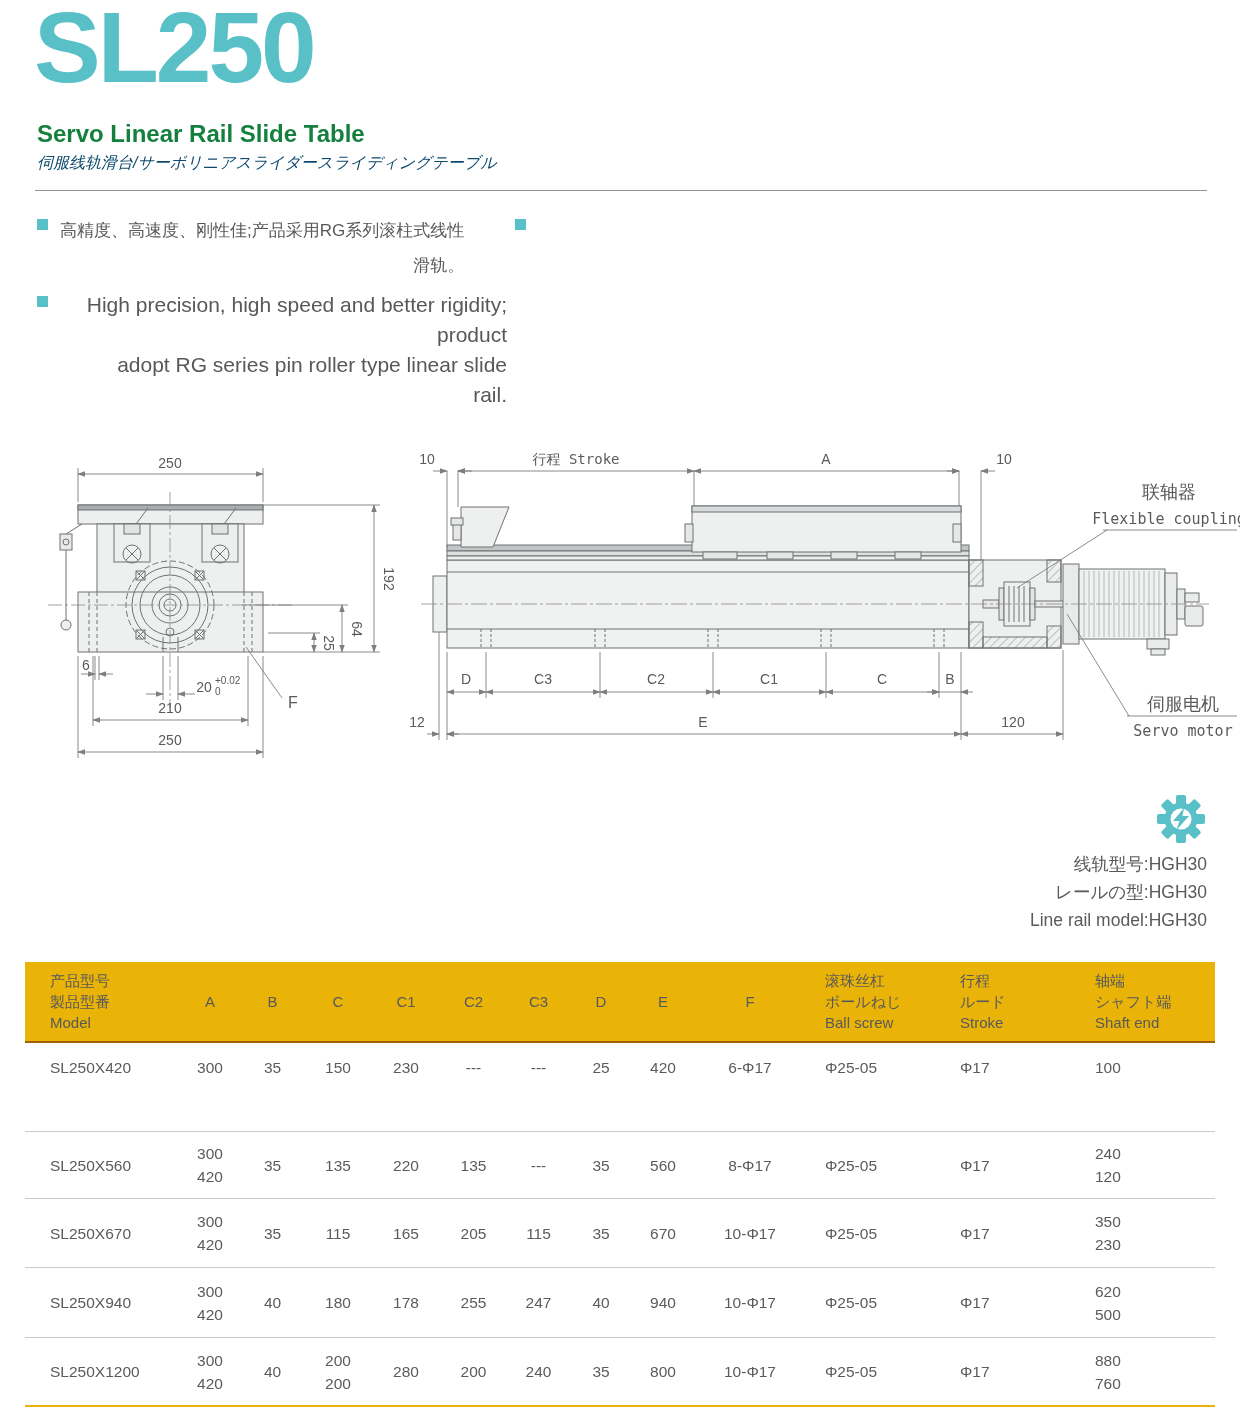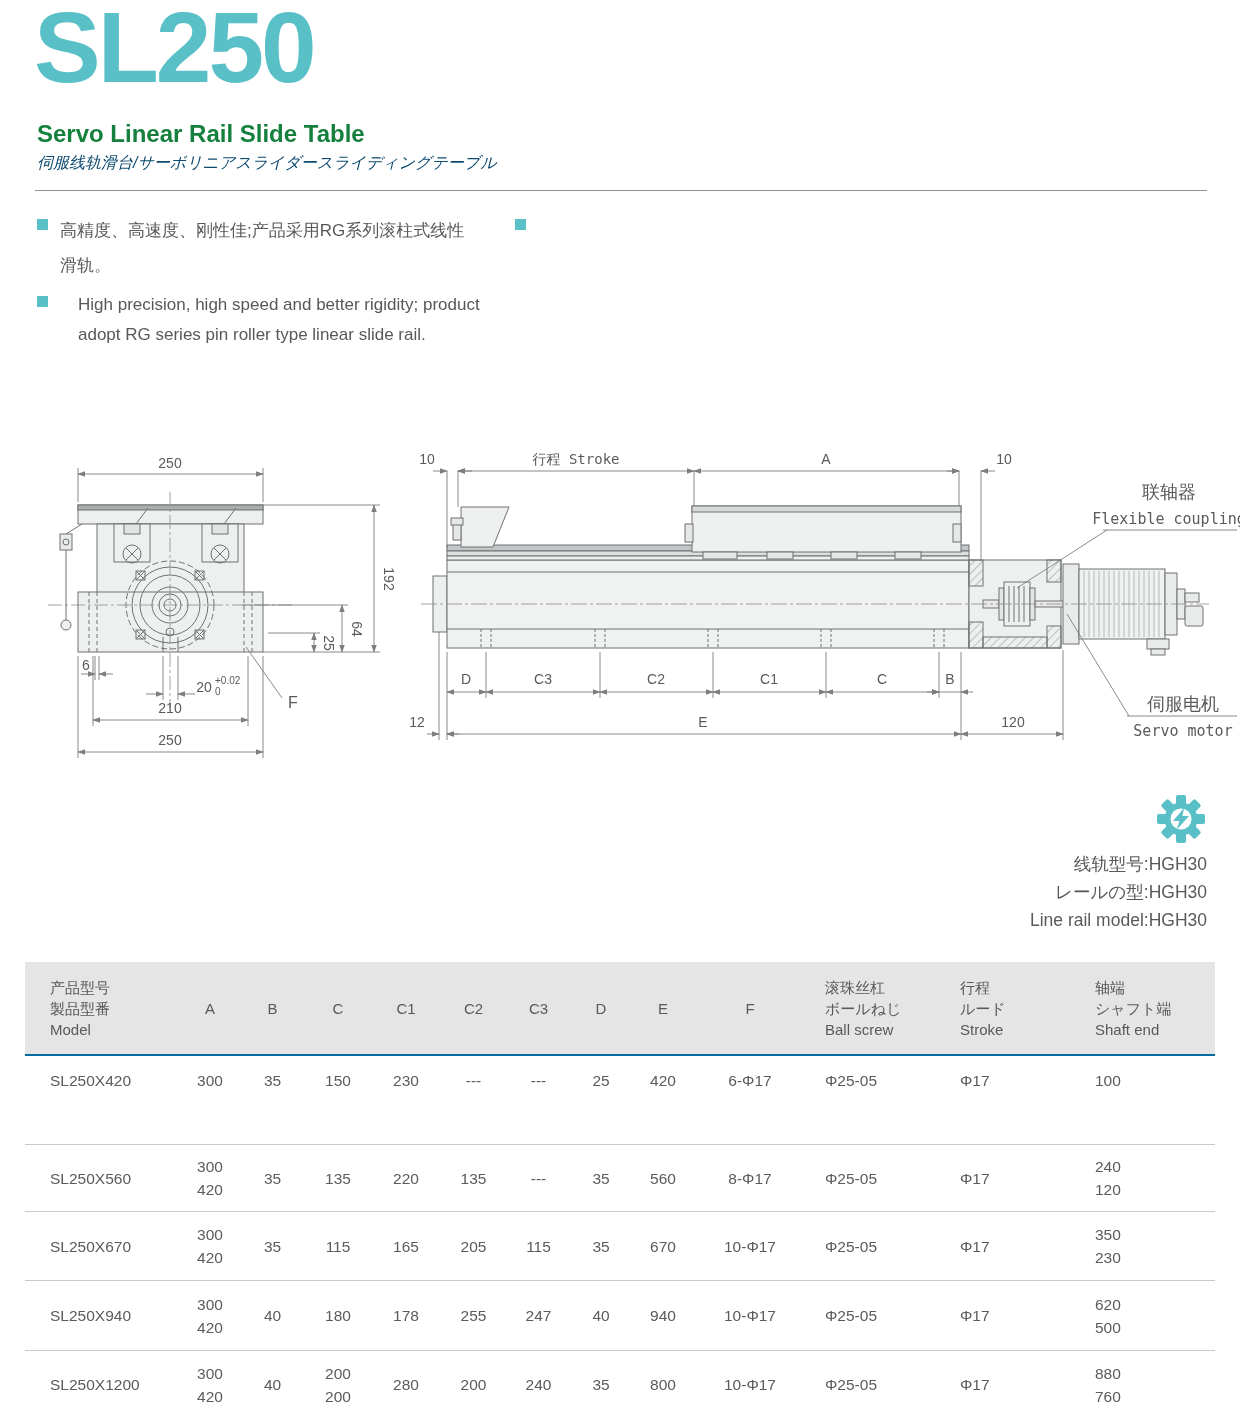--- a/index.html
+++ b/index.html
@@ -14,30 +14,30 @@
   
   .title {
     left:34px; top:-8px; font-size:100px; font-weight:bold;
     letter-spacing:-3px; color:#58c0c6; line-height:110px;
   }
   .subtitle-en { left:37px; top:120px; font-size:24px; font-weight:bold; color:#15803d; }
   .subtitle-cjk { left:37px; top:153px; font-size:16px; color:#0c4a6e;font-style:italic; }
   .divider { left:35px; top:190px; width:1172px; height:1px; background:#8f9193; }
 
   
-  .feature { display:flex; }
+  .feature { display:flex;text-align:right; }
   .bullet {
     width:11px; height:11px; background:#58c0c6; margin-top:6px; margin-right:12px;
     flex:0 0 11px;
   }
   .flines { font-size:17px; color:#57585a; }
   .feature-zh { left:37px; top:213px; width:460px; }
   .feature-zh .flines { line-height:35px; }
   .feature-en { left:37px; top:290px; width:470px; }
-  .feature-en .flines { line-height:30px; font-size:17px;margin-left:18px; }
+  .feature-en .flines { line-height:30px; font-size:21px;margin-left:18px; }
   .feature-ja { left:515px; top:213px; width:480px; }
   .feature-ja .flines { line-height:36px; }
 
   
   .drawing-end  { left:36px;  top:442px; }
   .drawing-side { left:403px; top:436px; }
   svg text { fill:#595a5c; font-family:"Liberation Sans", sans-serif; }
   .dimtxt { font-size:14px; }
   .dimtxt-sm { font-size:10px; }
   .cadmono { font-family:"DejaVu Sans Mono", monospace; }
@@ -49,22 +49,22 @@
     font-size:17.5px; line-height:28px; color:#595a5c;
   }
 
   
   .spec-table { left:25px; top:962px; width:1190px; font-size:15.5px; }
   .t-header, .trow {
     display:grid;
     grid-template-columns:155px 60px 65px 66px 70px 65px 65px 60px 64px 110px 135px 135px 1fr;
   }
   .t-header {
-    background:#e5e5e5; height:94px; color:#58595b;
-    border-bottom:2px solid #0369a1; align-items:center;
+    background:#eab308; height:81px; color:#58595b;
+    border-bottom:2px solid #a16207; align-items:center;
   }
   .hcell { line-height:21px; font-size:15px; }
   .tcell { line-height:23px; }
   .al-left   { text-align:left; }
   .al-center { text-align:center; }
   .hcell.al-left, .tcell.al-left { padding-left:20px; }
   .hcell:first-child, .tcell:first-child { padding-left:25px; }
   .t-body { border-bottom:2px solid #eab308; }
   .trow { align-items:center; }
   .trow + .trow { border-top:1px solid #c9cacb; }

